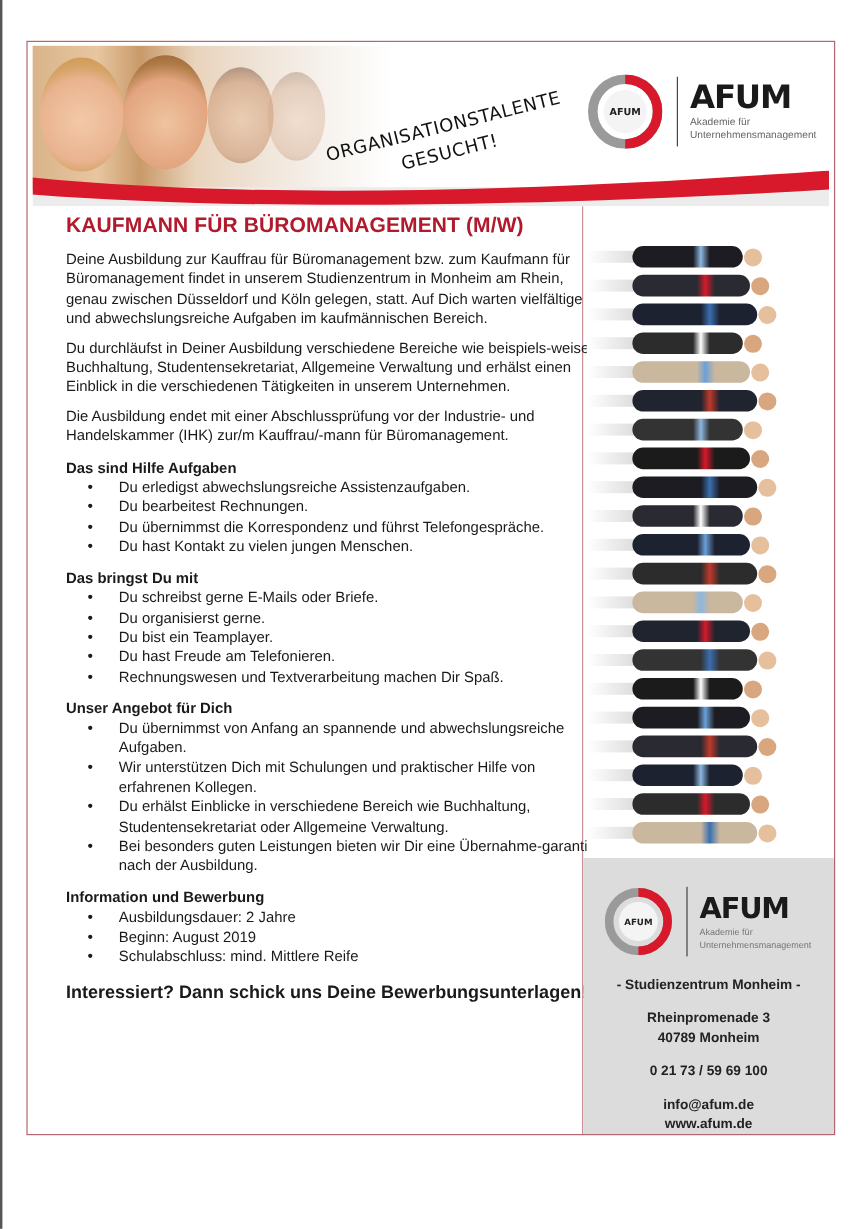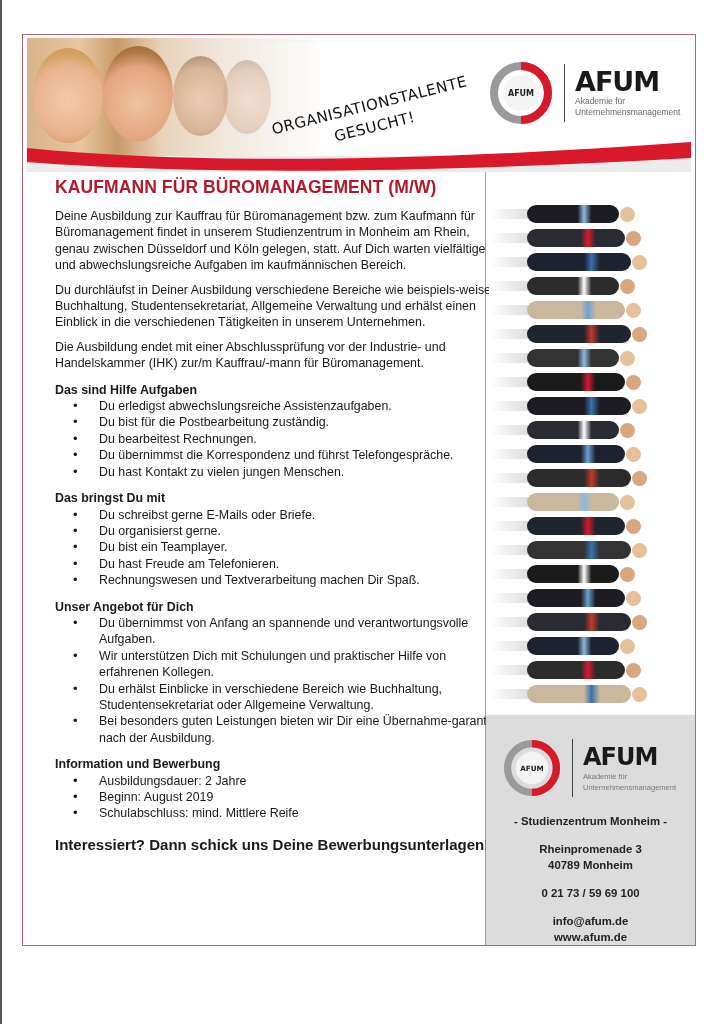--- a/index.html
+++ b/index.html
@@ -101,38 +101,37 @@
 
   <div class="content">
     <div class="title">KAUFMANN FÜR BÜROMANAGEMENT (M/W)</div>
     <p>Deine Ausbildung zur Kauffrau für Büromanagement bzw. zum Kaufmann für Büromanagement findet in unserem Studienzentrum in Monheim am Rhein, genau zwischen Düsseldorf und Köln gelegen, statt. Auf Dich warten vielfältige und abwechslungsreiche Aufgaben im kaufmännischen Bereich.</p>
     <p>Du durchläufst in Deiner Ausbildung verschiedene Bereiche wie beispiels-weise, Buchhaltung, Studentensekretariat, Allgemeine Verwaltung und erhälst einen Einblick in die verschiedenen Tätigkeiten in unserem Unternehmen.</p>
     <p>Die Ausbildung endet mit einer Abschlussprüfung vor der Industrie- und Handelskammer (IHK) zur/m Kauffrau/-mann für Büromanagement.</p>
 
     <h3>Das sind Hilfe Aufgaben</h3>
     <ul>
       <li>Du erledigst abwechslungsreiche Assistenzaufgaben.</li>
-      <li>Du bist für die Postbearbeitung zuständig.</li>
       <li>Du bearbeitest Rechnungen.</li>
       <li>Du übernimmst die Korrespondenz und führst Telefongespräche.</li>
       <li>Du hast Kontakt zu vielen jungen Menschen.</li>
     </ul>
 
     <h3>Das bringst Du mit</h3>
     <ul>
       <li>Du schreibst gerne E-Mails oder Briefe.</li>
       <li>Du organisierst gerne.</li>
       <li>Du bist ein Teamplayer.</li>
       <li>Du hast Freude am Telefonieren.</li>
       <li>Rechnungswesen und Textverarbeitung machen Dir Spaß.</li>
     </ul>
 
     <h3>Unser Angebot für Dich</h3>
     <ul>
-      <li>Du übernimmst von Anfang an spannende und verantwortungsvolle Aufgaben.</li>
+      <li>Du übernimmst von Anfang an spannende und abwechslungsreiche Aufgaben.</li>
       <li>Wir unterstützen Dich mit Schulungen und praktischer Hilfe von erfahrenen Kollegen.</li>
       <li>Du erhälst Einblicke in verschiedene Bereich wie Buchhaltung, Studentensekretariat oder Allgemeine Verwaltung.</li>
       <li>Bei besonders guten Leistungen bieten wir Dir eine Übernahme-garantie nach der Ausbildung.</li>
     </ul>
 
     <h3>Information und Bewerbung</h3>
     <ul>
       <li>Ausbildungsdauer: 2 Jahre</li>
       <li>Beginn: August 2019</li>
       <li>Schulabschluss: mind. Mittlere Reife</li>

